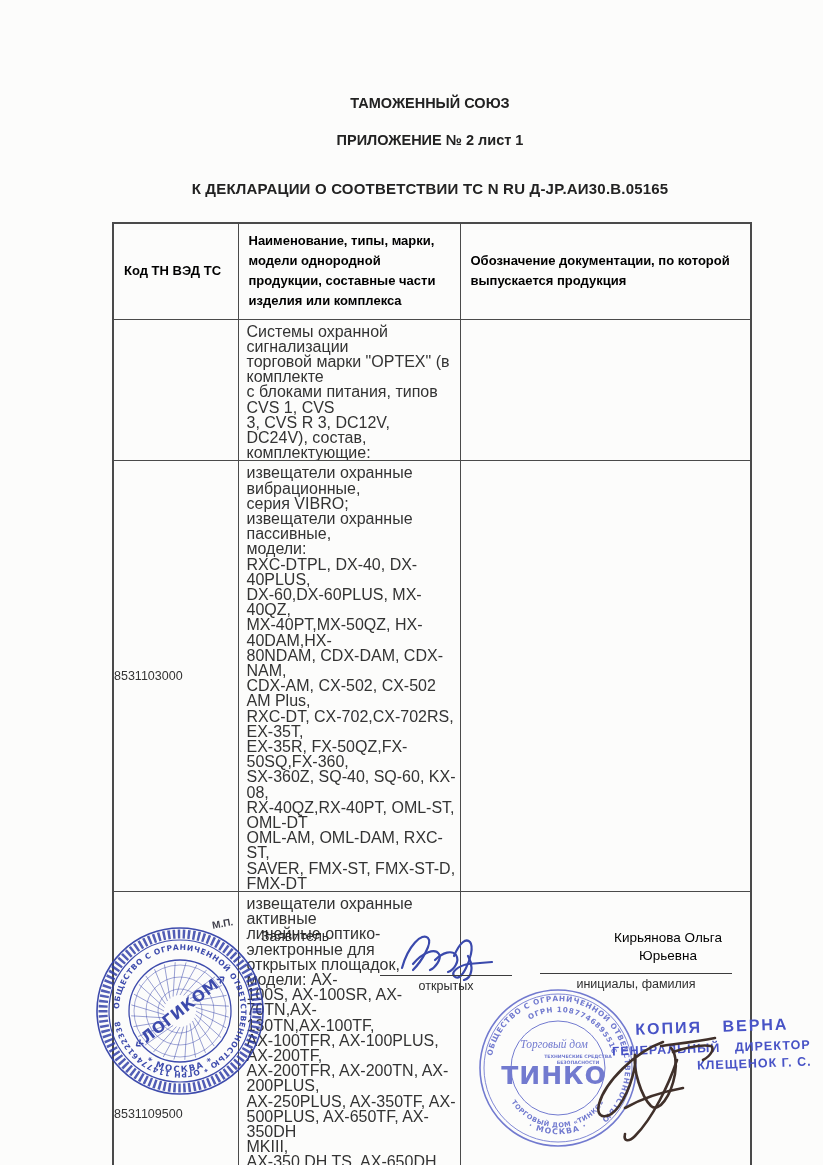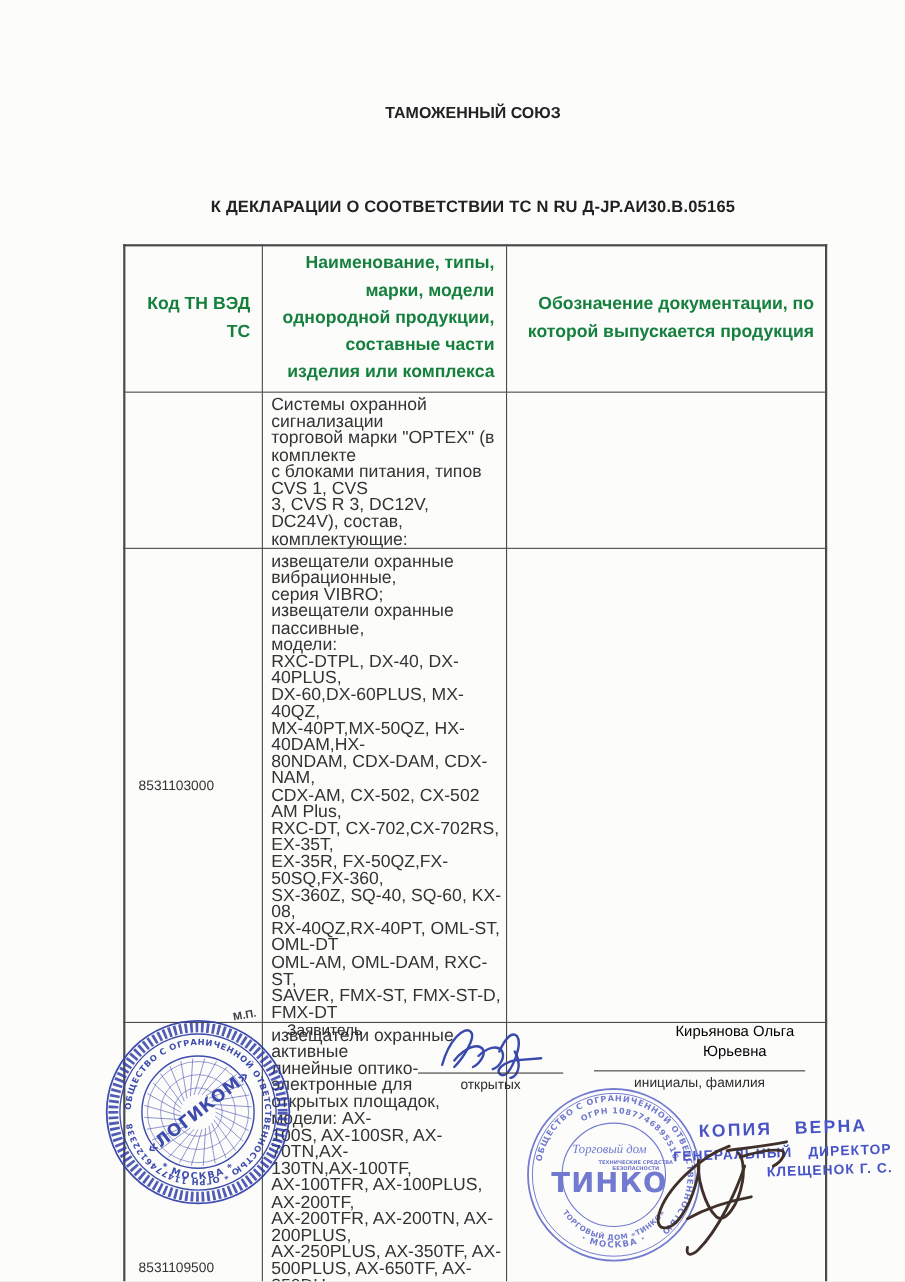--- a/index.html
+++ b/index.html
@@ -18,24 +18,24 @@
 
   table.product{
     position:absolute;left:112px;top:222px;width:638px;
     border-collapse:collapse;table-layout:fixed;
     border:2px solid #4a4a4a;
   }
   table.product th,table.product td{
     border:1px solid #4a4a4a;overflow:hidden;
   }
   table.product th{
-    font-size:16px;font-weight:bold;color:#15803d;
-    text-align:right;vertical-align:middle;line-height:1.55;padding:4px 10px;
-  }
-  td.code{font-size:12.5px;vertical-align:middle;padding-left:12px;color:#333;margin-top:32px;}
+    font-size:13px;font-weight:bold;color:#000000;
+    text-align:left;vertical-align:middle;line-height:1.55;padding:4px 10px;
+  }
+  td.code{font-size:12.5px;vertical-align:middle;padding-left:0;color:#333;margin-top:32px;}
   td.desc{
     font-size:16px;line-height:15.2px;vertical-align:top;
     padding:4px 4px 0 8px;white-space:pre-line;color:#333;
   }
   td.doc{vertical-align:top;}
 
   .applicant-label{position:absolute;left:261px;top:928px;font-size:14px;color:#2a2a2a;}
   .sig-rule{position:absolute;height:1px;background:#3c3c3c;}
   .rule-sign{left:380px;top:975px;width:132px;}
   .rule-name{left:540px;top:973px;width:192px;}
@@ -61,20 +61,21 @@
 
   .mp-mark{position:absolute;left:212px;top:918px;font-size:10px;font-weight:bold;
     color:#3d3d49;transform:rotate(-10deg);}
 </style>
 </head>
 <body>
 
 <div class="page">
 
   <div class="hline title1 t-bold">ТАМОЖЕННЫЙ СОЮЗ</div>
+  <div class="hline title2 t-bold">ПРИЛОЖЕНИЕ № 2 лист 1</div>
   <div class="hline title3 t-bold">К ДЕКЛАРАЦИИ О СООТВЕТСТВИИ ТС N RU Д-JP.АИ30.В.05165</div>
 
   <table class="product">
     <colgroup>
         <col style="width:125px">
         <col style="width:222px">
         <col style="width:291px">
       </colgroup>
     <thead>
       <tr style="height:96px">

